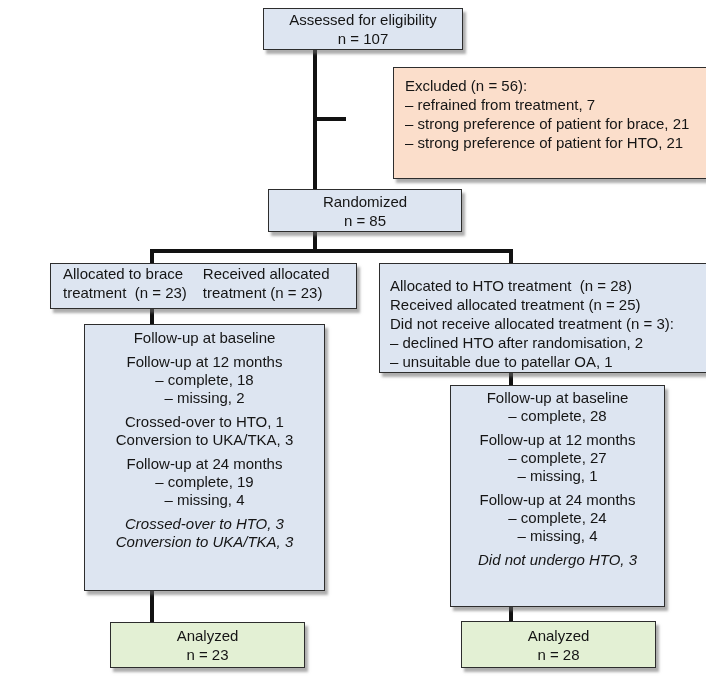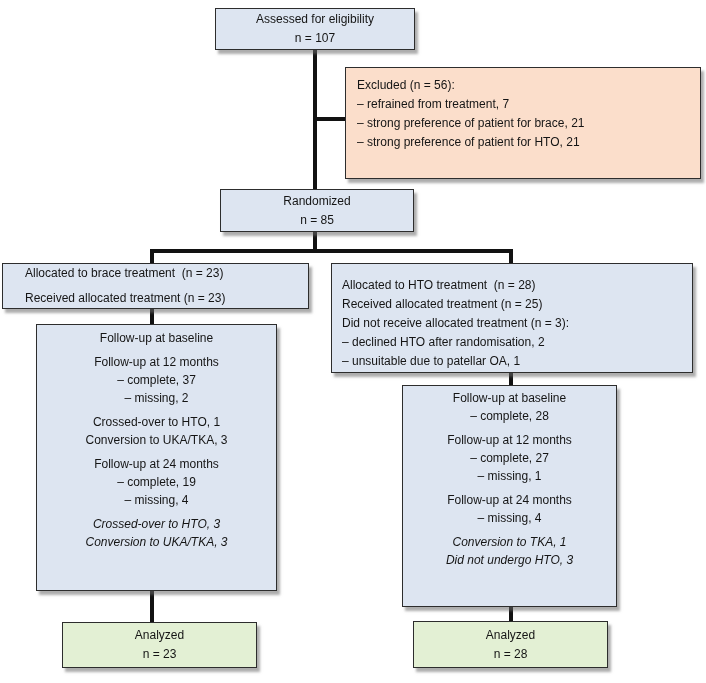--- a/index.html
+++ b/index.html
@@ -5,37 +5,37 @@
   html, body { margin:0; padding:0; background:#ffffff; }
   .stage {
     position:relative; width:706px; height:683px; background:#ffffff;
     font-family:"Liberation Sans","DejaVu Sans",sans-serif;
     color:#151515; overflow:hidden;
   }
   .box {
     position:absolute; box-sizing:border-box;
     border:1.6px solid #2d2d2d;
     box-shadow:3px 3.5px 2.5px rgba(105,105,105,0.55);
-    font-size:12px; line-height:19px; z-index:2;
+    font-size:15px; line-height:19px; z-index:2;margin-left:48px;
   }
   .blue  { background:#dde5f1; }
   .peach { background:#fbdecb; }
   .green { background:#e3f0d4; }
   .center { display:flex; flex-direction:column; align-items:center; justify-content:center; text-align:center; }
   .line { white-space:pre-wrap; }
   .fu .line { line-height:18px;text-align:center; }
   .group { margin-bottom:6px; }
   .group:last-child { margin-bottom:0;font-style:italic; }
   .conn { position:absolute; background:#121212; z-index:1; }
 
   
   #assessed       { left:215px; top:8px;   width:200px; height:42px; }
   #excluded       { left:345px; top:67px;  width:356px; height:112px; padding:8px 11px; }
   #randomized     { left:220px; top:189px; width:194px; height:43px; }
-  #brace-alloc    { left:2px;   top:263px; width:307px; height:46px; display:flex; flex-direction:column; justify-content:space-between; padding:0 22px; }
+  #brace-alloc    { left:2px;   top:263px; width:307px; height:46px; display:flex; flex-direction:row; justify-content:space-between; padding:0 12px; }
   #hto-alloc      { left:331px; top:263px; width:362px; height:110px; padding:12px 10px; }
   #brace-fu       { left:36px;  top:324px; width:241px; height:267px; padding:4px 10px; }
   #hto-fu         { left:402px; top:385px; width:215px; height:222px; padding:3px 10px; }
   #brace-analyzed { left:62px;  top:622px; width:195px; height:46px; }
   #hto-analyzed   { left:413px; top:621px; width:195px; height:47px; }
 
   
   #c-top-v        { left:313px; top:49px;  width:4px;   height:142px; }
   #c-excluded-h   { left:314px; top:117px; width:32px;  height:4px; }
   #c-rand-v       { left:313px; top:231px; width:4px;   height:22px; }
@@ -92,21 +92,21 @@
     <div class="line">– declined HTO after randomisation, 2</div>
     <div class="line">– unsuitable due to patellar OA, 1</div>
   </div>
 
   <div class="box blue fu" id="brace-fu">
     <div class="group">
       <div class="line">Follow-up at baseline</div>
     </div>
     <div class="group">
       <div class="line">Follow-up at 12 months</div>
-      <div class="line">– complete, 37</div>
+      <div class="line">– complete, 18</div>
       <div class="line">– missing, 2</div>
     </div>
     <div class="group">
       <div class="line">Crossed-over to HTO, 1</div>
       <div class="line">Conversion to UKA/TKA, 3</div>
     </div>
     <div class="group">
       <div class="line">Follow-up at 24 months</div>
       <div class="line">– complete, 19</div>
       <div class="line">– missing, 4</div>
@@ -122,24 +122,24 @@
       <div class="line">Follow-up at baseline</div>
       <div class="line">– complete, 28</div>
     </div>
     <div class="group">
       <div class="line">Follow-up at 12 months</div>
       <div class="line">– complete, 27</div>
       <div class="line">– missing, 1</div>
     </div>
     <div class="group">
       <div class="line">Follow-up at 24 months</div>
+      <div class="line">– complete, 24</div>
       <div class="line">– missing, 4</div>
     </div>
     <div class="group">
-      <div class="line">Conversion to TKA, 1</div>
       <div class="line">Did not undergo HTO, 3</div>
     </div>
   </div>
 
   <div class="box green center" id="brace-analyzed">
     <div class="line">Analyzed</div>
     <div class="line">n = 23</div>
   </div>
 
   <div class="box green center" id="hto-analyzed">

